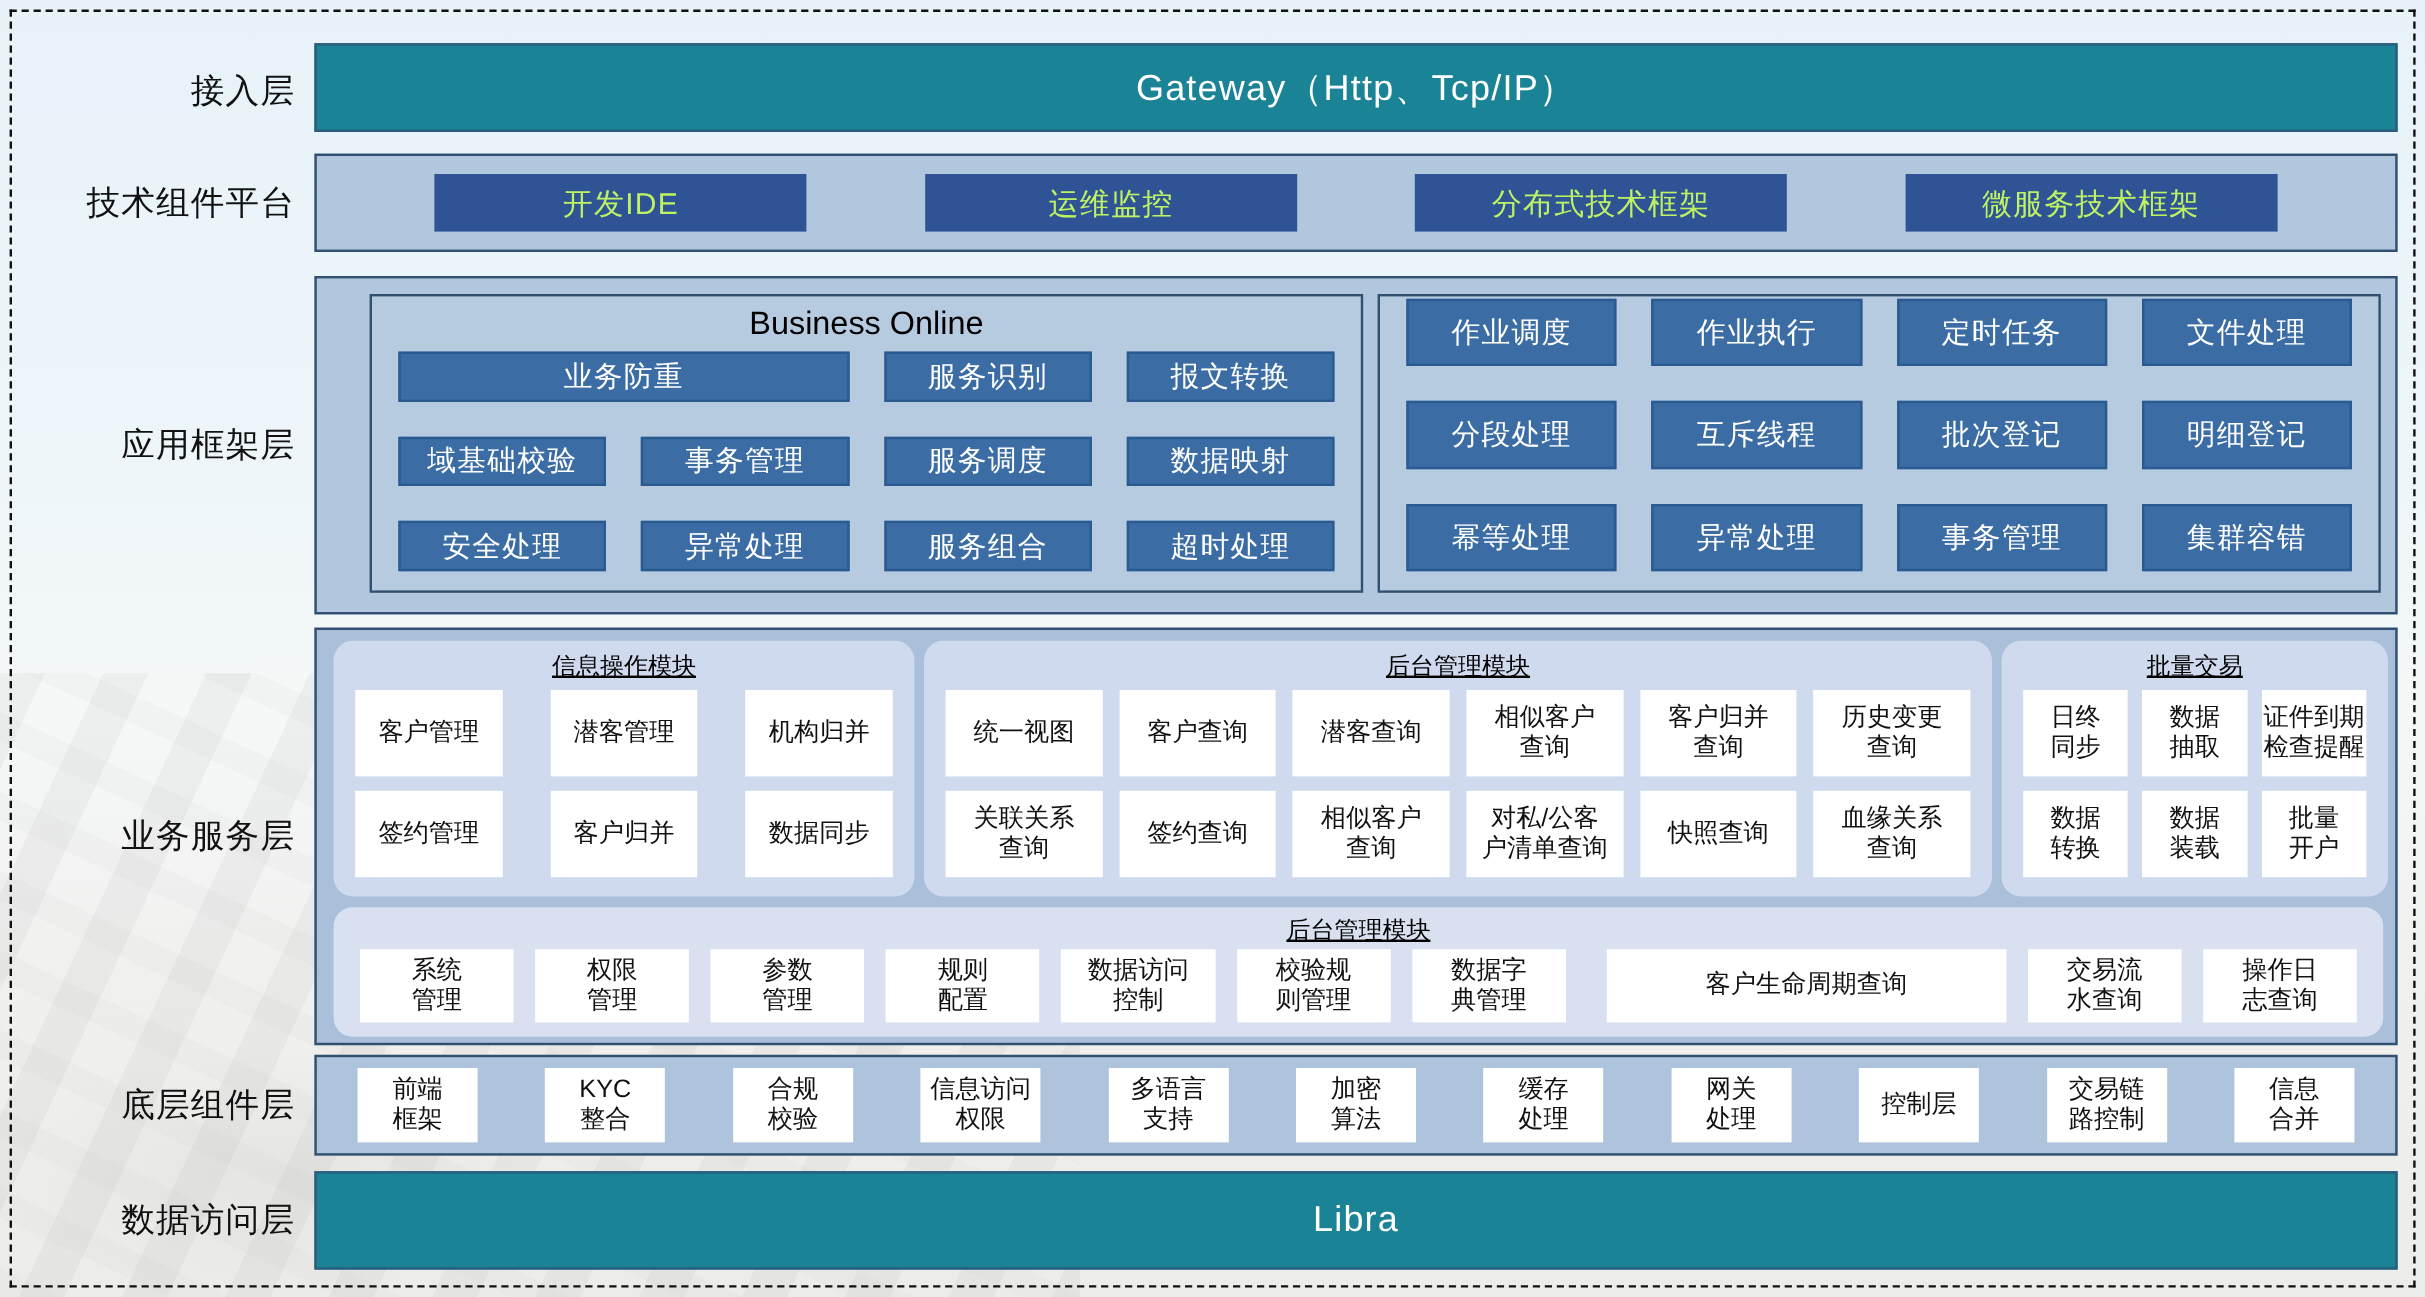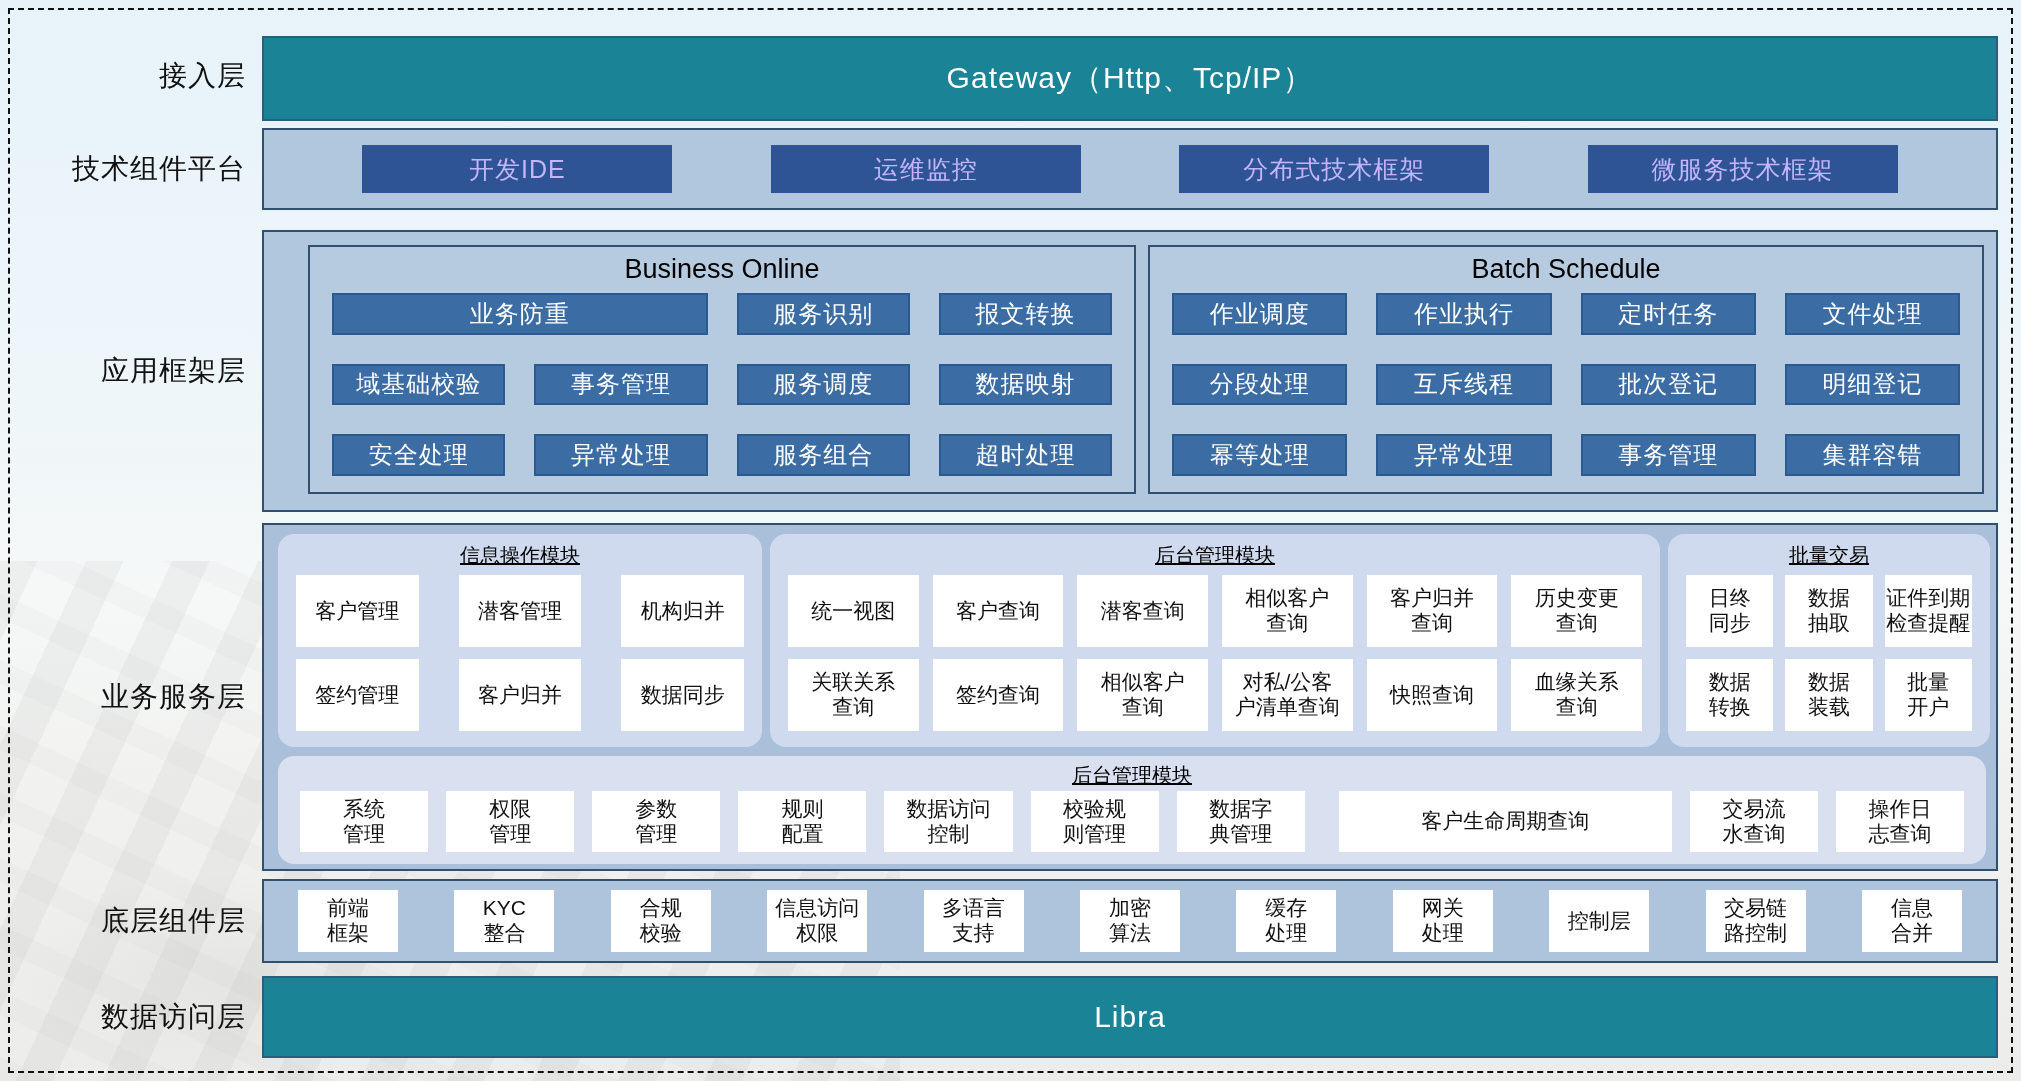--- a/index.html
+++ b/index.html
@@ -27,21 +27,21 @@
 
   .teal-bar{
     background:#1b8396;border:2px solid #2b5d7d;color:#ffffff;
     display:flex;align-items:center;justify-content:center;font-size:30px;letter-spacing:1px;
   }
 
   .panel{background:#b0c7de;border:2px solid #31506f;}
 
   #row-tech{top:128px;height:82px;display:flex;align-items:center;justify-content:space-evenly;}
   .tech-btn{
-    width:310px;height:48px;background:#2f5496;color:#c4b5fd;font-size:25px;
+    width:310px;height:48px;background:#2f5496;color:#bef264;font-size:25px;
     display:flex;align-items:center;justify-content:center;letter-spacing:1px;
   }
 
   #row-app{top:230px;height:282px;position:absolute;}
   .fw-box{
     position:absolute;top:13px;bottom:16px;border:2px solid #31506f;background:#b6cae0;
     box-sizing:border-box;display:flex;flex-direction:column;
   }
   #bo-box{left:23px;width:828px;margin-left:21px;}
   #bs-box{left:884px;width:836px;}
@@ -78,21 +78,21 @@
     background:#d9e1f1;box-sizing:border-box;display:flex;flex-direction:column;
   }
   #admin-box .mod-title{padding:6px 0 2px;}
   .admin-row{flex:1;display:flex;gap:18px;padding:0 22px 12px;}
   .admin-row .cell{flex:1;}
   .admin-row .cell.wide{flex:2.6;margin-left:16px;}
 
   #row-base{top:879px;height:84px;display:flex;align-items:center;justify-content:space-between;padding:0 34px;background:#aec4dc;border:2px solid #31506f;}
   #row-base .cell{min-width:100px;height:62px;padding:0 6px;box-sizing:border-box;}
 
-  #row-gateway{top:36px;height:85px;}
+  #row-gateway{top:36px;height:74px;}
   #row-libra{top:976px;height:82px;}
 </style>
 </head>
 <body>
 
 <div class="canvas">
   <div class="frame"></div>
 
   <div class="layer-label" style="top:76px">接入层</div>
   <div class="layer-label" style="top:169px">技术组件平台</div>
@@ -121,21 +121,20 @@
         <div class="fw-btn">事务管理</div>
         <div class="fw-btn">服务调度</div>
         <div class="fw-btn">数据映射</div>
         <div class="fw-btn">安全处理</div>
         <div class="fw-btn">异常处理</div>
         <div class="fw-btn">服务组合</div>
         <div class="fw-btn">超时处理</div>
       </div>
     </div>
     <div class="fw-box" id="bs-box">
-      <div class="fw-title">Batch Schedule</div>
       <div class="fw-grid">
         <div class="fw-btn">作业调度</div>
         <div class="fw-btn">作业执行</div>
         <div class="fw-btn">定时任务</div>
         <div class="fw-btn">文件处理</div>
         <div class="fw-btn">分段处理</div>
         <div class="fw-btn">互斥线程</div>
         <div class="fw-btn">批次登记</div>
         <div class="fw-btn">明细登记</div>
         <div class="fw-btn">幂等处理</div>

